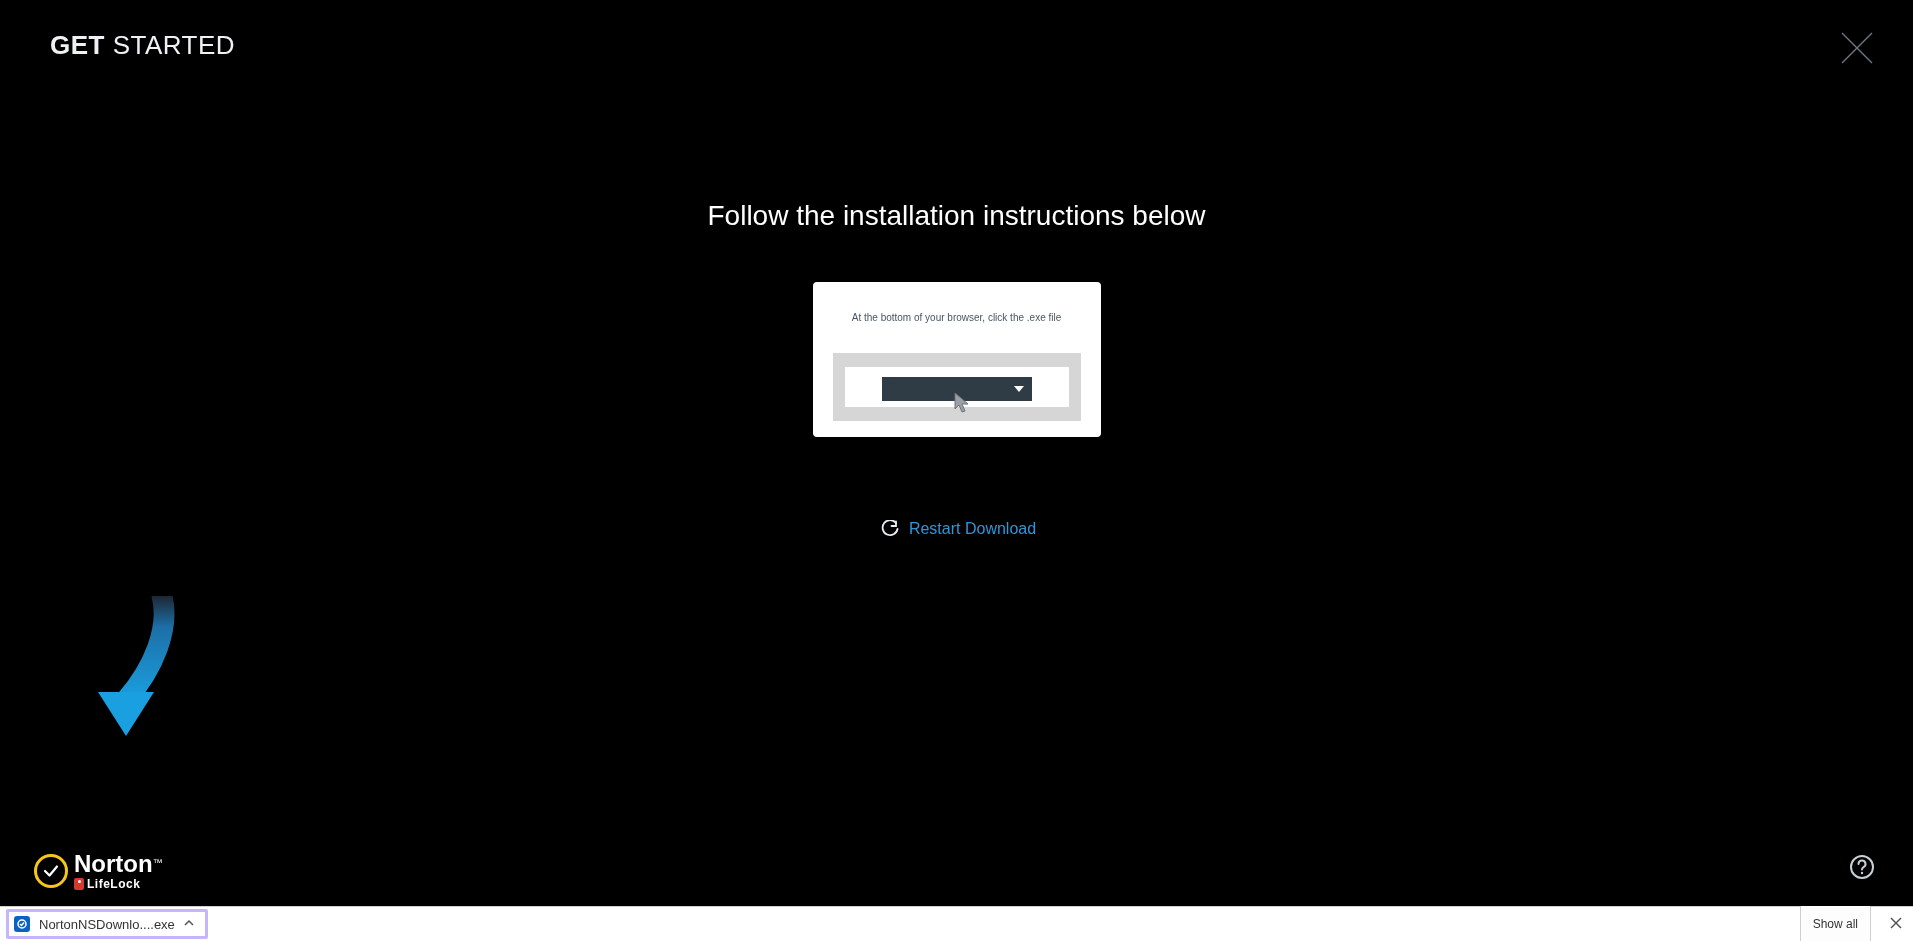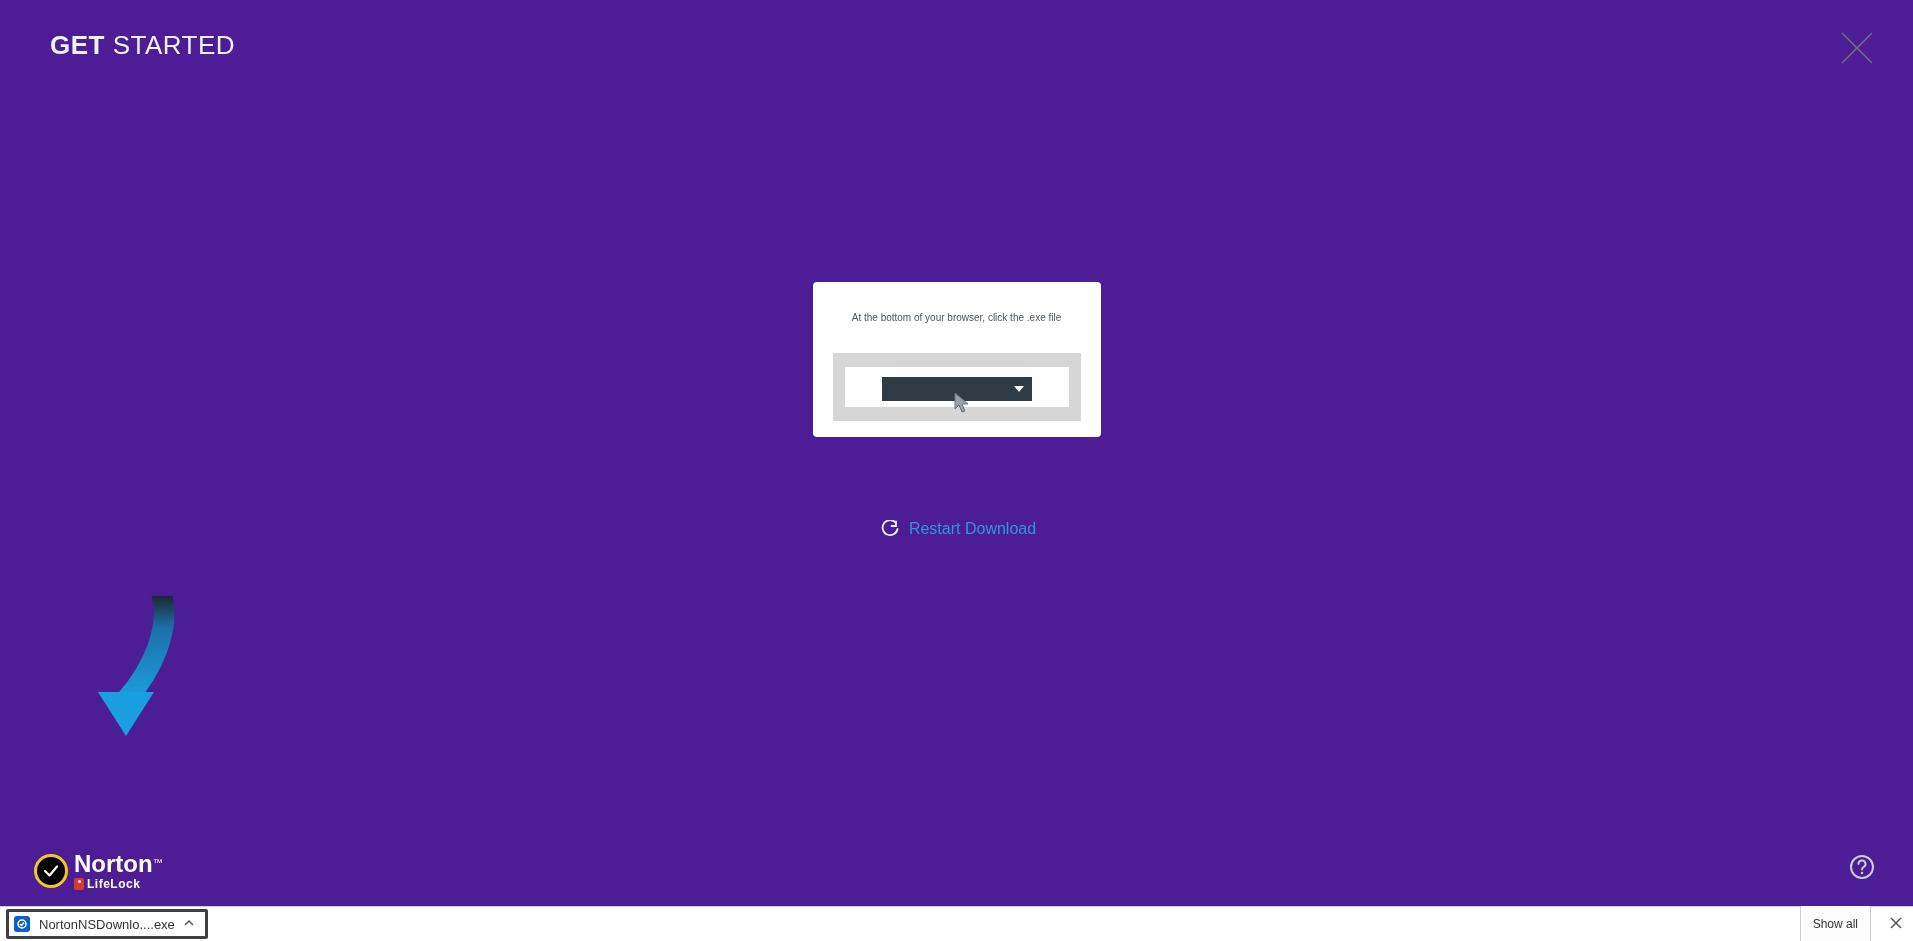--- a/index.html
+++ b/index.html
@@ -1,21 +1,21 @@
 <!DOCTYPE html>
 <html><head>
 <meta charset="utf-8">
 <style>
   * { margin: 0; padding: 0; box-sizing: border-box; }
   html, body { width: 100%; height: 100%; font-family: "Segoe UI", Arial, sans-serif; }
   body { display: flex; flex-direction: column; height: 941px; width: 1913px; overflow: hidden; }
 
   .app {
     flex: 1 1 auto;
-    background: #4c1d95;
+    background: #000000;
     position: relative;
     color: #fff;
   }
 
   
   .header-title {
     position: absolute;
     top: 30px;
     left: 50px;
     font-size: 26px;
@@ -182,21 +182,21 @@
     align-items: center;
     justify-content: space-between;
     padding: 0 10px 0 6px;
     font-size: 13px;
     color: #333;
   }
   .download-item {
     display: flex;
     align-items: center;
     gap: 8px;
-    border: 3px solid #404040;
+    border: 3px solid #c4b5fd;
     padding: 3px 10px 3px 4px;
     border-radius: 2px;
     cursor: pointer;
     min-width: 190px;
   }
   .download-item .file-icon {
     width: 18px; height: 18px; display:flex; align-items:center; justify-content:center;
   }
   .download-item .chev {
     margin-left: auto;
@@ -224,20 +224,21 @@
     <span class="bold">GET</span><span> STARTED</span>
   </div>
 
   <div class="close-btn">
     <svg width="34" height="34" viewBox="0 0 34 34" fill="none">
       <line x1="2" y1="2" x2="32" y2="32"></line>
       <line x1="32" y1="2" x2="2" y2="32"></line>
     </svg>
   </div>
 
+  <div class="main-heading">Follow the installation instructions below</div>
 
   <div class="instruction-card">
     <div class="desc">At the bottom of your browser, click the .exe file</div>
     <div class="illus-outer">
       <div class="illus-inner">
         <div class="illus-bar">
           <span class="caret"></span>
         </div>
       </div>
       <svg class="illus-cursor" width="20" height="24" viewBox="0 0 20 24">

